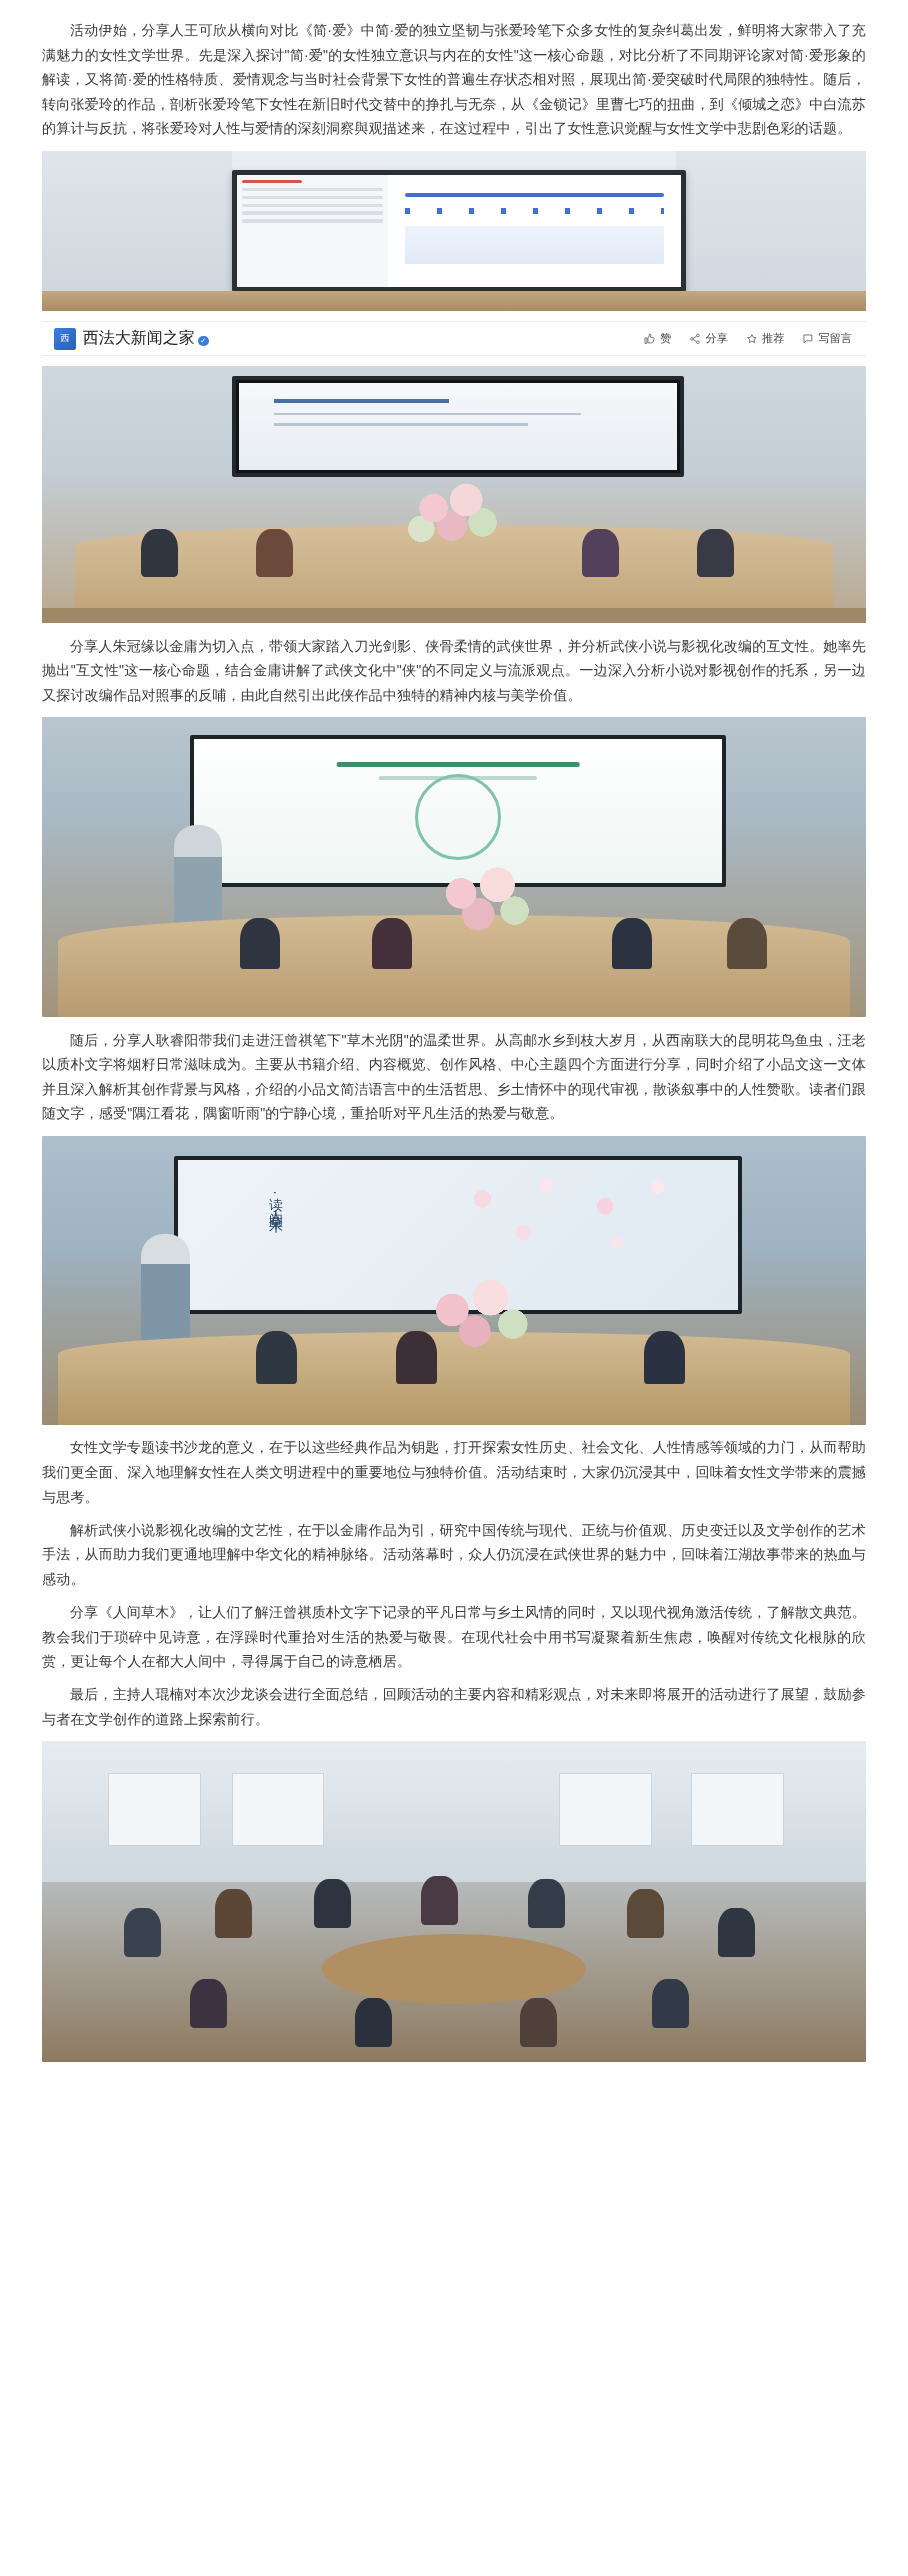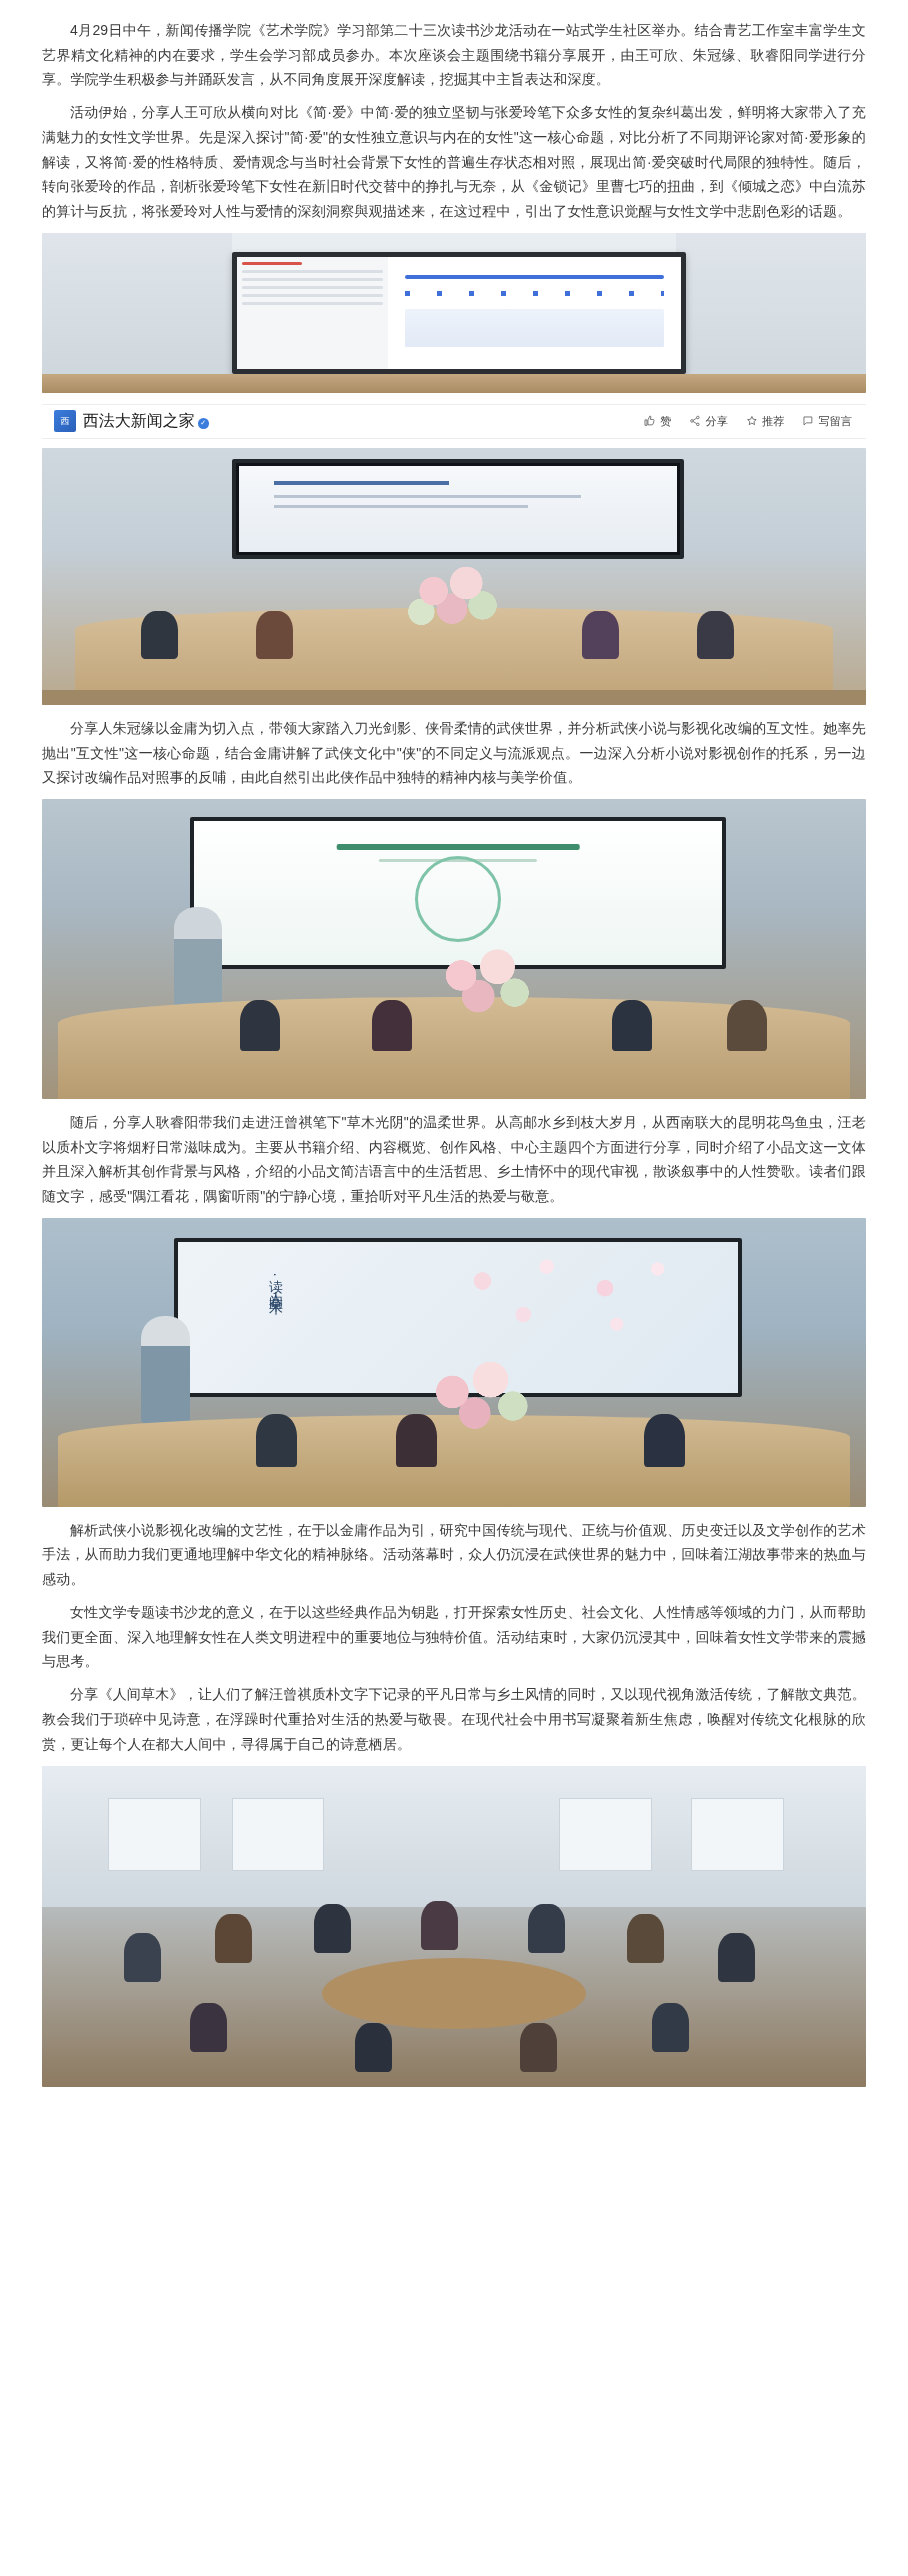--- a/index.html
+++ b/index.html
@@ -177,21 +177,20 @@
   .sb-act svg { display:block; }
   .bottom-space { height: 24.6px; }
 </style>
 </head>
 <body>
 
 <div class="page">
 
   <div class="article">
 
-    <p class="para">4月29日中午，新闻传播学院《艺术学院》学习部第二十三次读书沙龙活动在一站式学生社区举办。结合青艺工作室丰富学生文艺界精文化精神的内在要求，学生会学习部成员参办。本次座谈会主题围绕书籍分享展开，由王可欣、朱冠缘、耿睿阳同学进行分享。学院学生积极参与并踊跃发言，从不同角度展开深度解读，挖掘其中主旨表达和深度。</p>
     <p class="para">活动伊始，分享人王可欣从横向对比《简·爱》中简·爱的独立坚韧与张爱玲笔下众多女性的复杂纠葛出发，鲜明将大家带入了充满魅力的女性文学世界。先是深入探讨"简·爱"的女性独立意识与内在的女性"这一核心命题，对比分析了不同期评论家对简·爱形象的解读，又将简·爱的性格特质、爱情观念与当时社会背景下女性的普遍生存状态相对照，展现出简·爱突破时代局限的独特性。随后，转向张爱玲的作品，剖析张爱玲笔下女性在新旧时代交替中的挣扎与无奈，从《金锁记》里曹七巧的扭曲，到《倾城之恋》中白流苏的算计与反抗，将张爱玲对人性与爱情的深刻洞察與观描述来，在这过程中，引出了女性意识觉醒与女性文学中悲剧色彩的话题。</p>
 
     <div class="figure">
       <div class="imgbox">
         <div class="photo photo-1">
           <div class="wall-l"></div>
           <div class="wall-r"></div>
           <div class="screen">
             <div class="s-left">
               <i class="red"></i>
@@ -305,23 +304,24 @@
           <div class="speaker"></div>
           <div class="table"></div>
           <div class="bouquet"></div>
           <div class="aud b1"></div>
           <div class="aud b2"></div>
           <div class="aud b3"></div>
         </div>
       </div>
     </div>
 
+    <p class="para">女性文学专题读书沙龙的意义，在于以这些经典作品为钥匙，打开探索女性历史、社会文化、人性情感等领域的力门，从而帮助我们更全面、深入地理解女性在人类文明进程中的重要地位与独特价值。活动结束时，大家仍沉浸其中，回味着女性文学带来的震撼与思考。</p>
     <p class="para">解析武侠小说影视化改编的文艺性，在于以金庸作品为引，研究中国传统与现代、正统与价值观、历史变迁以及文学创作的艺术手法，从而助力我们更通地理解中华文化的精神脉络。活动落幕时，众人仍沉浸在武侠世界的魅力中，回味着江湖故事带来的热血与感动。</p>
-    <p class="para">女性文学专题读书沙龙的意义，在于以这些经典作品为钥匙，打开探索女性历史、社会文化、人性情感等领域的力门，从而帮助我们更全面、深入地理解女性在人类文明进程中的重要地位与独特价值。活动结束时，大家仍沉浸其中，回味着女性文学带来的震撼与思考。</p>
     <p class="para">分享《人间草木》，让人们了解汪曾祺质朴文字下记录的平凡日常与乡土风情的同时，又以现代视角激活传统，了解散文典范。教会我们于琐碎中见诗意，在浮躁时代重拾对生活的热爱与敬畏。在现代社会中用书写凝聚着新生焦虑，唤醒对传统文化根脉的欣赏，更让每个人在都大人间中，寻得属于自己的诗意栖居。</p>
+    <p class="para">最后，主持人琨楠对本次沙龙谈会进行全面总结，回顾活动的主要内容和精彩观点，对未来即将展开的活动进行了展望，鼓励参与者在文学创作的道路上探索前行。</p>
 
     <div class="figure">
       <div class="imgbox">
         <div class="photo photo-5">
           <div class="wall"></div>
           <div class="board bd1"></div>
           <div class="board bd2"></div>
           <div class="board bd3"></div>
           <div class="board bd4"></div>
           <div class="rtable"></div>

